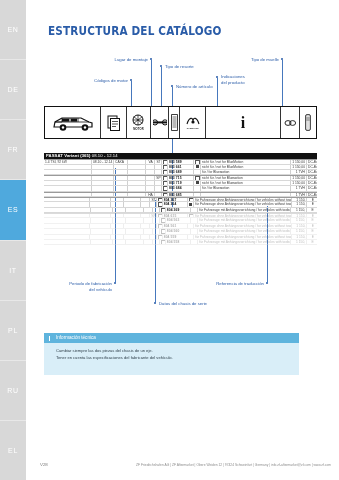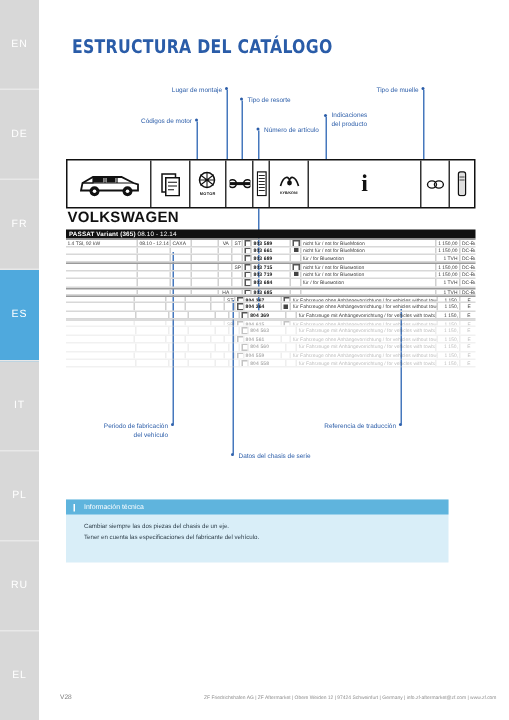--- a/index.html
+++ b/index.html
@@ -277,21 +277,20 @@
         </svg>
       </div>
       <div class="icell" style="width:16px;">
         <svg width="8" height="17" viewBox="0 0 8 17">
           <rect x="1.6" y="0.6" width="4.8" height="15.8" rx="1.4" fill="#dfdfdf" stroke="#111" stroke-width=".8"></rect>
           <path d="M2.3 4 h3.4 M2.3 6 h3.4" stroke="#111" stroke-width=".5"></path>
         </svg>
       </div>
     </div>
 
-    <div id="brand">VOLKSWAGEN</div>
 
     <div id="cat-table">
       <div id="model-bar">
         <span>PASSAT Variant (365)</span>
         <span class="per">08.10 - 12.14</span>
       </div>
       <div id="rows-container">
           <div class="trow data-row grp">
             <div class="c c-eng">1.4 TSI, 92 kW</div>
             <div class="c c-per">08.10 - 12.14</div>

